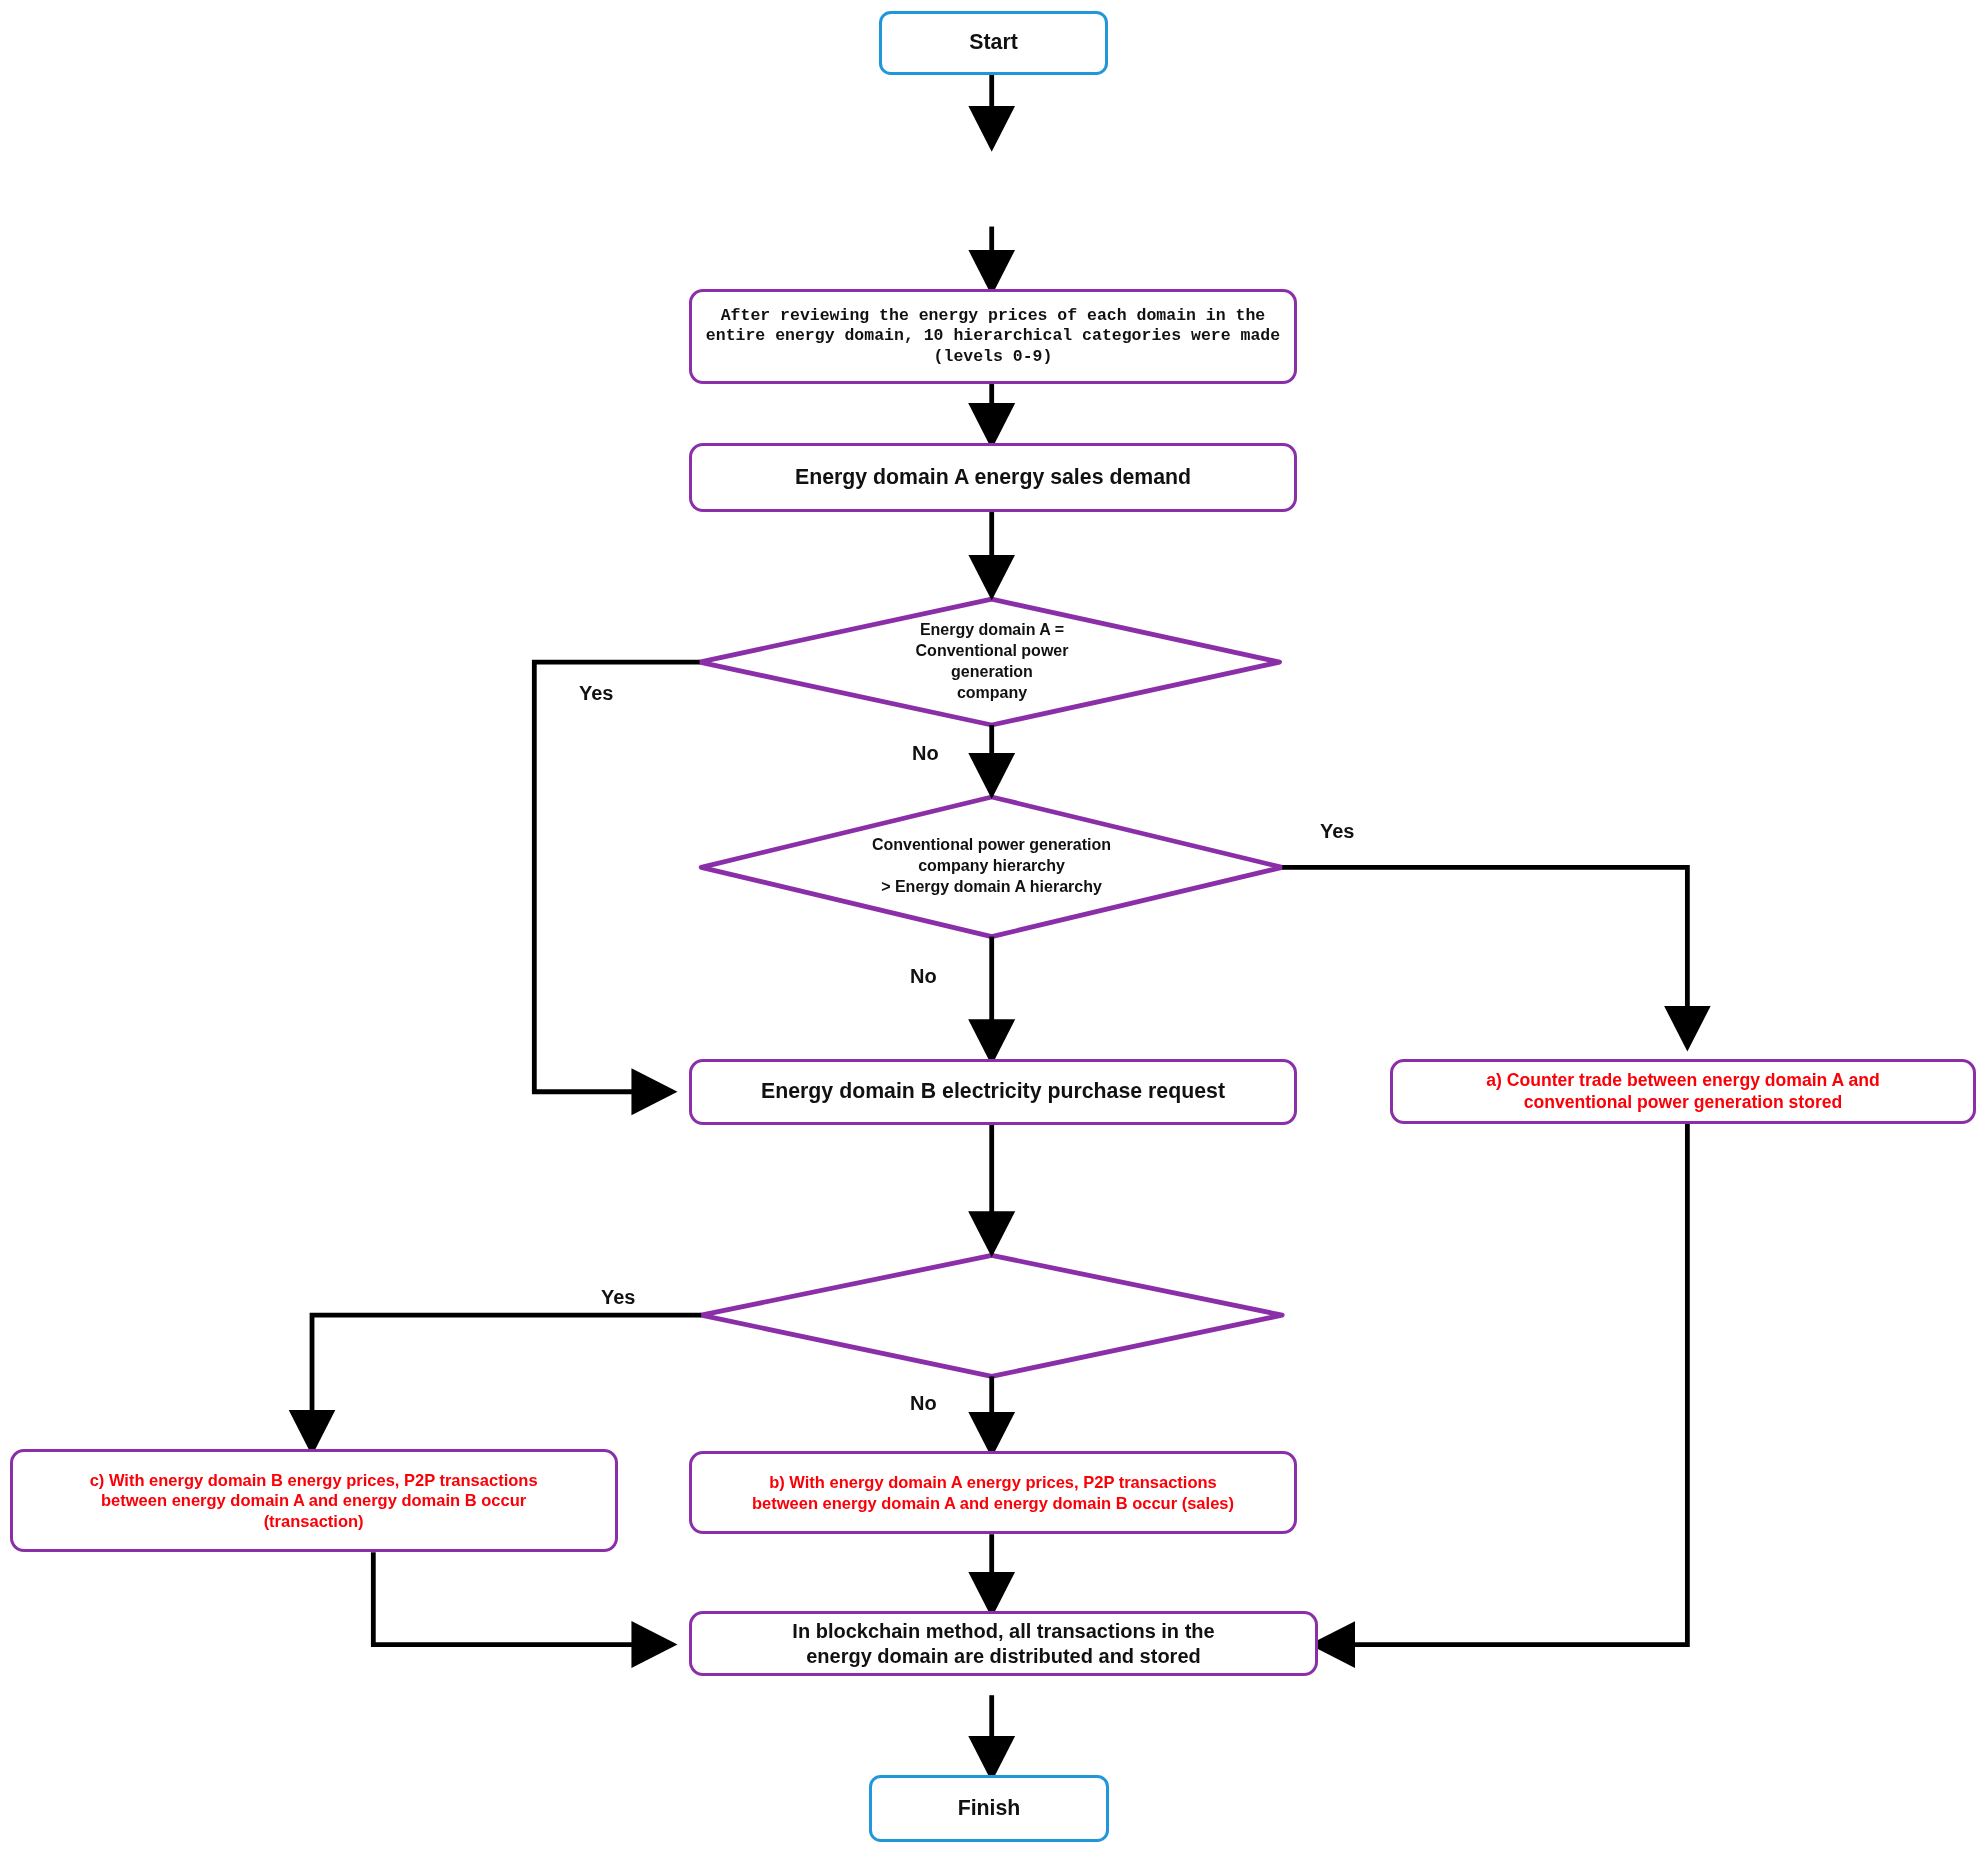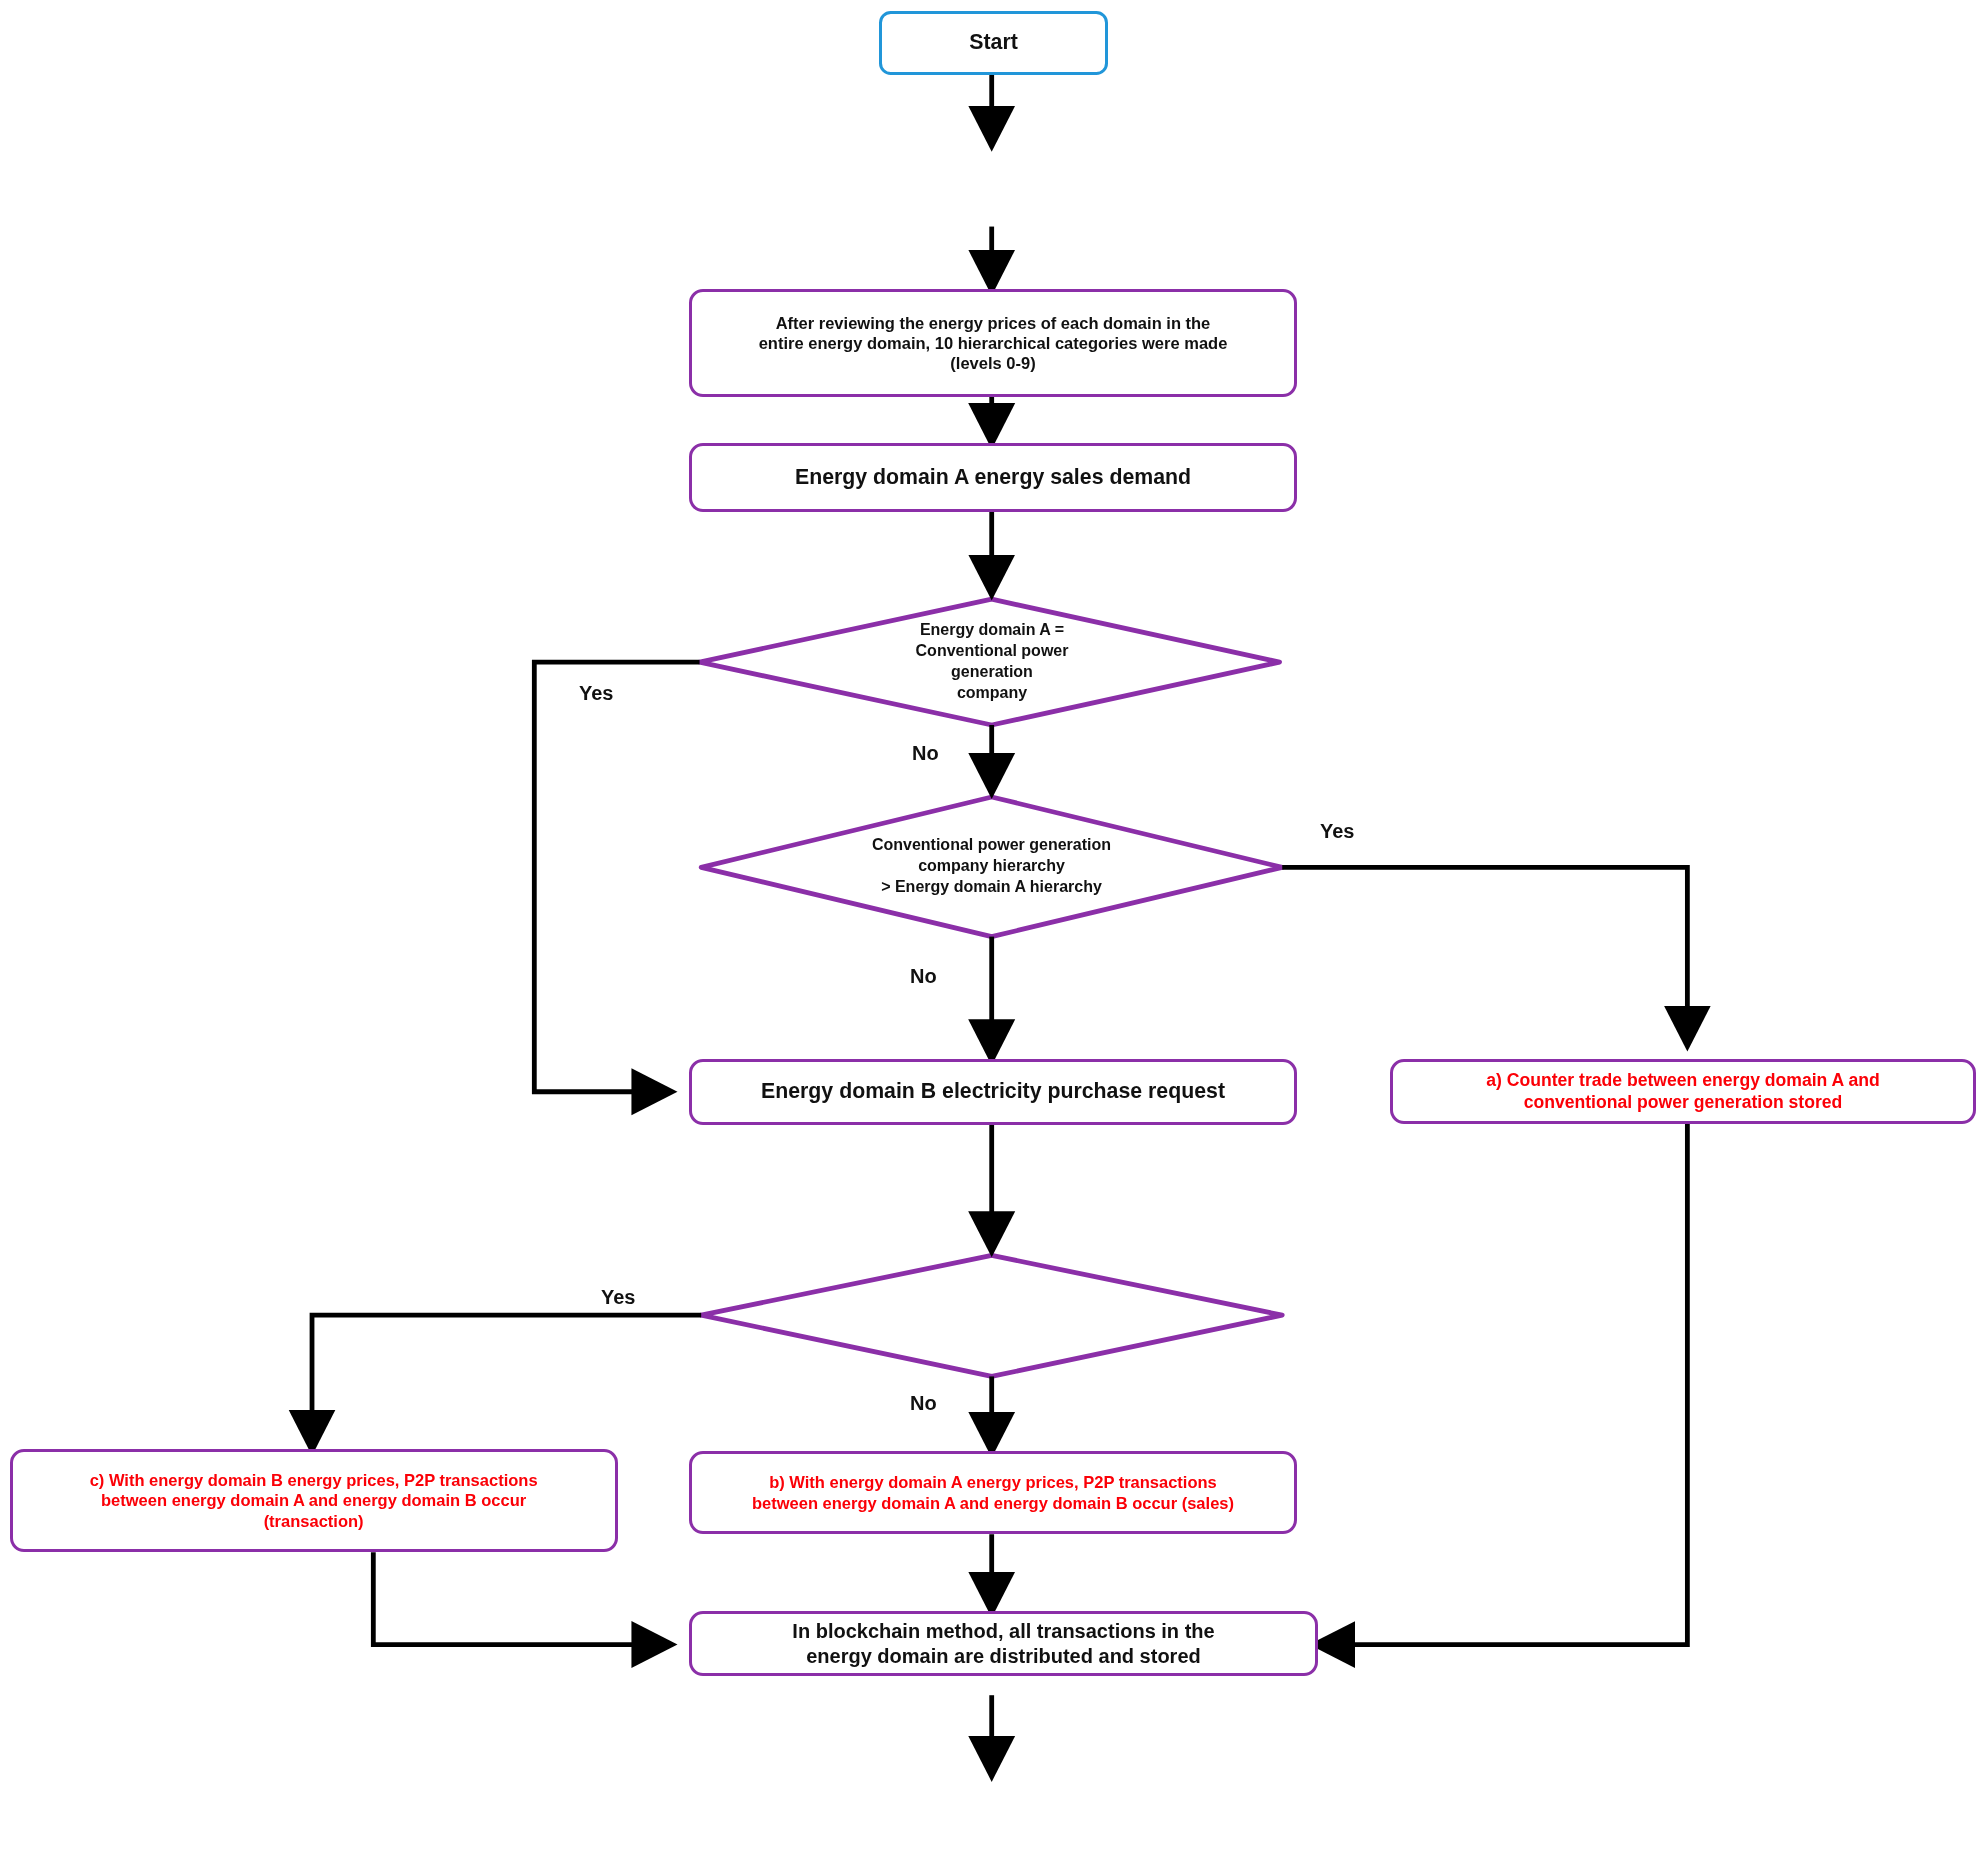--- a/index.html
+++ b/index.html
@@ -128,21 +128,21 @@
 
       <line x1="1860" y1="3180" x2="1860" y2="3330" marker-end="url(#arrowhead)"></line>
     </g>
   </svg>
 
   <div class="node node-terminal" style="left:879px; top:10.7px; width:229px; height:64px; font-size:21.3px;">
     <span class="node-text">Start</span>
   </div>
 
 
-  <div class="node node-process" style="left:689px; top:289px; width:608px; height:108px; font-size:16.5px;">
+  <div class="node node-process" style="left:689px; top:289px; width:608px; height:95px; font-size:16.5px;font-family:Liberation Mono, monospace;">
     <span class="node-text">After reviewing the energy prices of each domain in the
 entire energy domain, 10 hierarchical categories were made
 (levels 0-9)</span>
   </div>
 
   <div class="node node-process" style="left:689px; top:443px; width:608px; height:69px; font-size:21.3px;">
     <span class="node-text">Energy domain A energy sales demand</span>
   </div>
 
   <div class="diamond-label" style="left:832px; top:604px; width:320px; height:116px; font-size:16px;">
@@ -177,20 +177,23 @@
   <div class="node node-process accent-red" style="left:689px; top:1451px; width:608px; height:83px; font-size:16.5px;">
     <span class="node-text">b) With energy domain A energy prices, P2P transactions
 between energy domain A and energy domain B occur (sales)</span>
   </div>
 
   <div class="node node-process" style="left:689px; top:1611px; width:629px; height:65px; font-size:20px;">
     <span class="node-text">In blockchain method, all transactions in the
 energy domain are distributed and stored</span>
   </div>
 
+  <div class="node node-terminal" style="left:869px; top:1775px; width:240px; height:67px; font-size:21.3px;">
+    <span class="node-text">Finish</span>
+  </div>
 
   <div class="branch-label" style="left:579px; top:682px; font-size:20px;">Yes</div>
 
   <div class="branch-label" style="left:912px; top:742px; font-size:20px;">No</div>
 
   <div class="branch-label" style="left:1320px; top:820px; font-size:20px;">Yes</div>
 
   <div class="branch-label" style="left:910px; top:965px; font-size:20px;">No</div>
 
   <div class="branch-label" style="left:601px; top:1286px; font-size:20px;">Yes</div>

